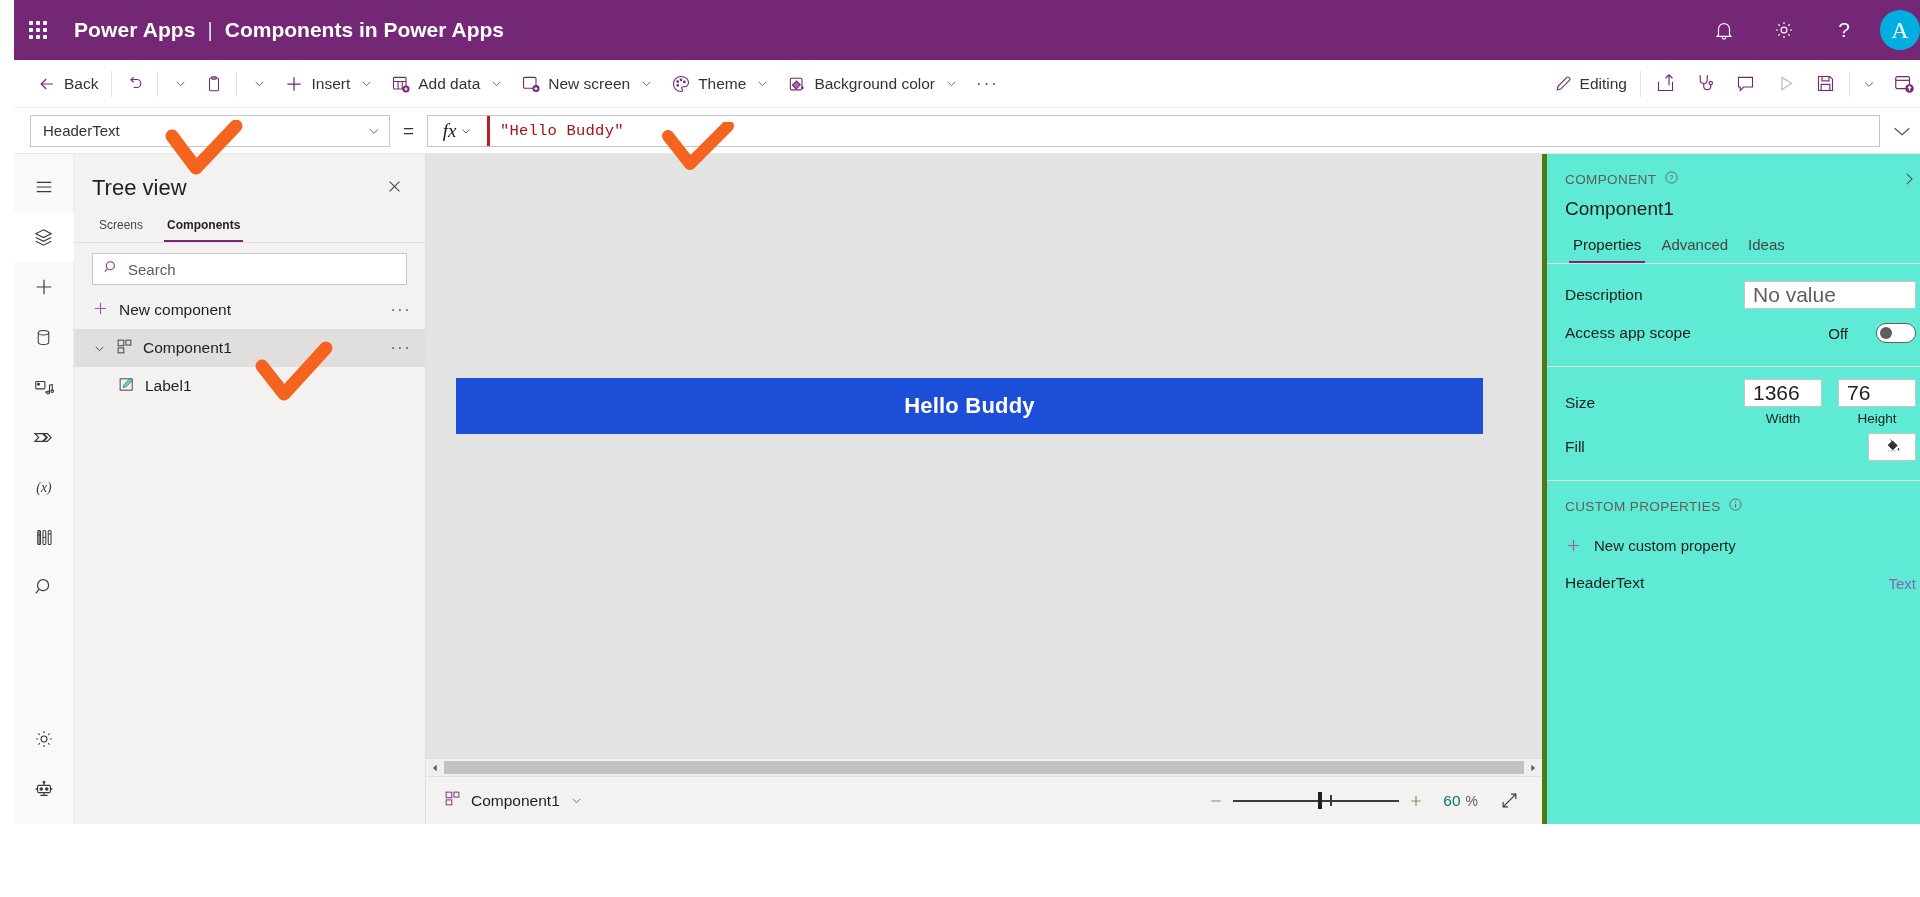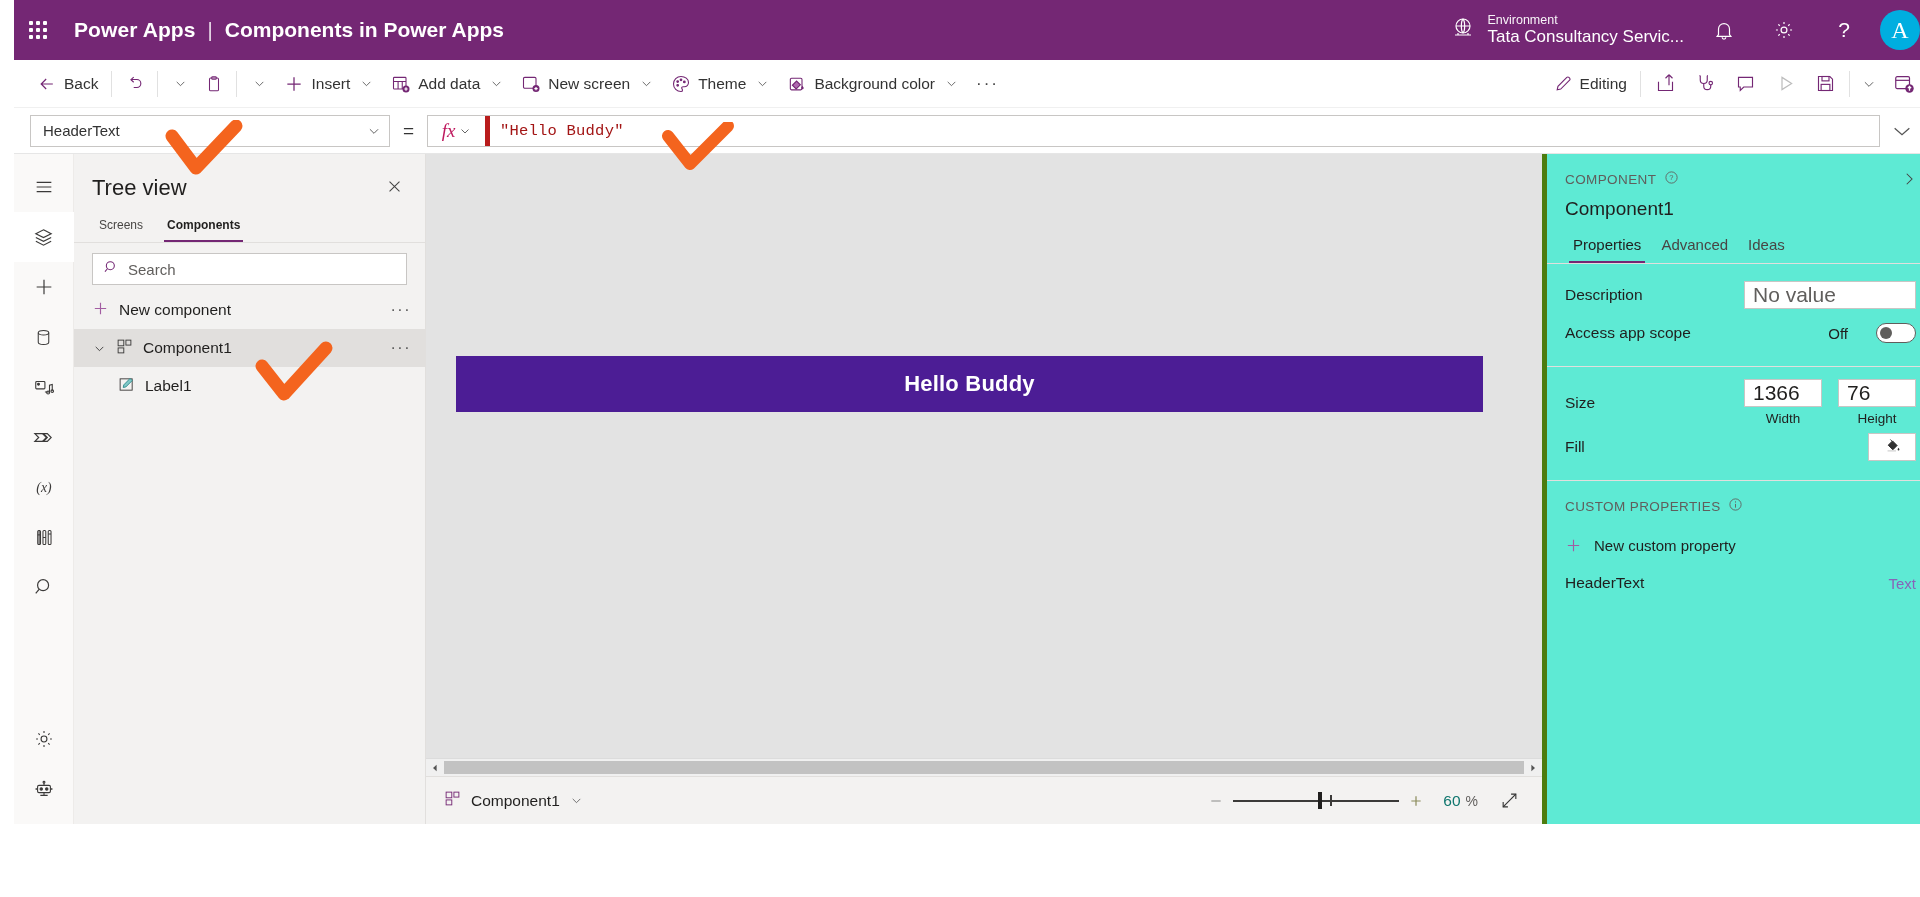--- a/index.html
+++ b/index.html
@@ -61,21 +61,21 @@
   }
   .prop-select {
     width: 360px; height: 32px; border: 1px solid #c8c6c4; background: #fff;
     display: flex; align-items: center; padding: 0 8px 0 12px; font-size: 15px; color: #333; cursor: pointer;
   }
   .prop-select .val { flex: 1; }
   .eq { font-size: 19px; color: #333; margin: 0 13px; user-select: none; }
   .fx-wrap { flex: 1; height: 32px; display: flex; align-items: stretch; border: 1px solid #c8c6c4; background: #fff; }
   .fx-btn {
     width: 62px; display: flex; align-items: center; justify-content: center; gap: 4px;
-    border-right: 5px solid #b91c1c; cursor: pointer; color: #be185d;
+    border-right: 3px solid #b91c1c; cursor: pointer; color: #0f172a;
   }
   .fx-glyph { font-family: "Liberation Serif", serif; font-style: italic; font-size: 19px; }
   .fx-input {
     flex: 1; display: flex; align-items: center; padding-left: 10px;
     font-family: "Liberation Mono", monospace; font-size: 15.5px; color: #a31515; letter-spacing: .2px;
   }
   .fb-expand { width: 44px; display: flex; align-items: center; justify-content: center; cursor: pointer; color: #555; }
 
   
   .body { flex: 1; display: flex; min-height: 0; background: #f3f2f1; }
@@ -124,22 +124,22 @@
   }
   .tv-row.selected { background: #e1dfdd; }
   .tv-row .ell { margin-left: auto; color: #555; letter-spacing: 1.5px; font-size: 16px; }
   .tv-row.child { padding-left: 44px; }
   .tv-caret { width: 14px; display: flex; align-items: center; justify-content: center; color: #444; }
 
   
   .canvas-area { flex: 1; display: flex; flex-direction: column; min-width: 0; background: #e3e3e3; }
   .canvas-scroll-row { flex: 1; position: relative; background: #e3e3e3; overflow: hidden; }
   .app-label {
-    position: absolute; left: 30px; top: 202px; width: 1027px; height: 56px;
-    background: #4c1d95; display: flex; align-items: center; justify-content: center;
+    position: absolute; left: 30px; top: 224px; width: 1027px; height: 56px;
+    background: #1d4ed8; display: flex; align-items: center; justify-content: center;
   }
   .app-label-text { color: #ffffff; font-size: 22px; font-weight: bold; letter-spacing: .2px; }
 
   .hscrollbar {
     height: 18px; flex: 0 0 18px; background: #f0f0f0; display: flex; align-items: center;
     border-top: 1px solid #dcdcdc;
   }
   .hs-arrow { width: 18px; display: flex; align-items: center; justify-content: center; color: #555; font-size: 9px; cursor: pointer; }
   .hs-track { flex: 1; height: 14px; background: #f0f0f0; display: flex; align-items: center; }
   .hs-thumb { height: 13px; width: 100%; background: #c2c2c2; }
@@ -225,33 +225,20 @@
           <i></i>
           <i></i>
         </div>
     </div>
     <div class="brand">
       <span class="brand-name">Power Apps</span>
       <span class="brand-sep">|</span>
       <span class="brand-app">Components in Power Apps</span>
     </div>
     <div class="topbar-right">
-      <div class="env-block">
-        <span>
-          <svg width="24" height="24" viewBox="0 0 24 24" fill="none" stroke="#fff" stroke-width="1.2">
-            <ellipse cx="12" cy="10" rx="7" ry="7"></ellipse>
-              <path d="M5 10h14M12 3c2.2 2.2 2.2 11.8 0 14M12 3c-2.2 2.2-2.2 11.8 0 14"></path>
-            <path d="M4 19h16M7 17v2M17 17v2" stroke-width="1.2"></path>
-          </svg>
-        </span>
-        <span class="env-text">
-          <span class="env-label" style="display:block">Environment</span>
-          <span class="env-value" style="display:block">Tata Consultancy Servic...</span>
-        </span>
-      </div>
       <div class="tb-icon">
         <svg width="22" height="22" viewBox="0 0 24 24" fill="none" stroke="#fff" stroke-width="1.3">
           <path d="M6 17V11a6 6 0 0 1 12 0v6l1.5 2h-15L6 17z"></path>
             <path d="M10 20a2 2 0 0 0 4 0"></path>
         </svg>
       </div>
       <div class="tb-icon">
         <svg width="22" height="22" viewBox="0 0 24 24" fill="none" stroke="#fff" stroke-width="1.3">
           <circle cx="12" cy="12" r="3.2"></circle>
           <path d="M12 3.2v2.2M12 18.6v2.2M3.2 12h2.2M18.6 12h2.2M5.8 5.8l1.6 1.6M16.6 16.6l1.6 1.6M18.2 5.8l-1.6 1.6M7.4 16.6l-1.6 1.6"></path>

